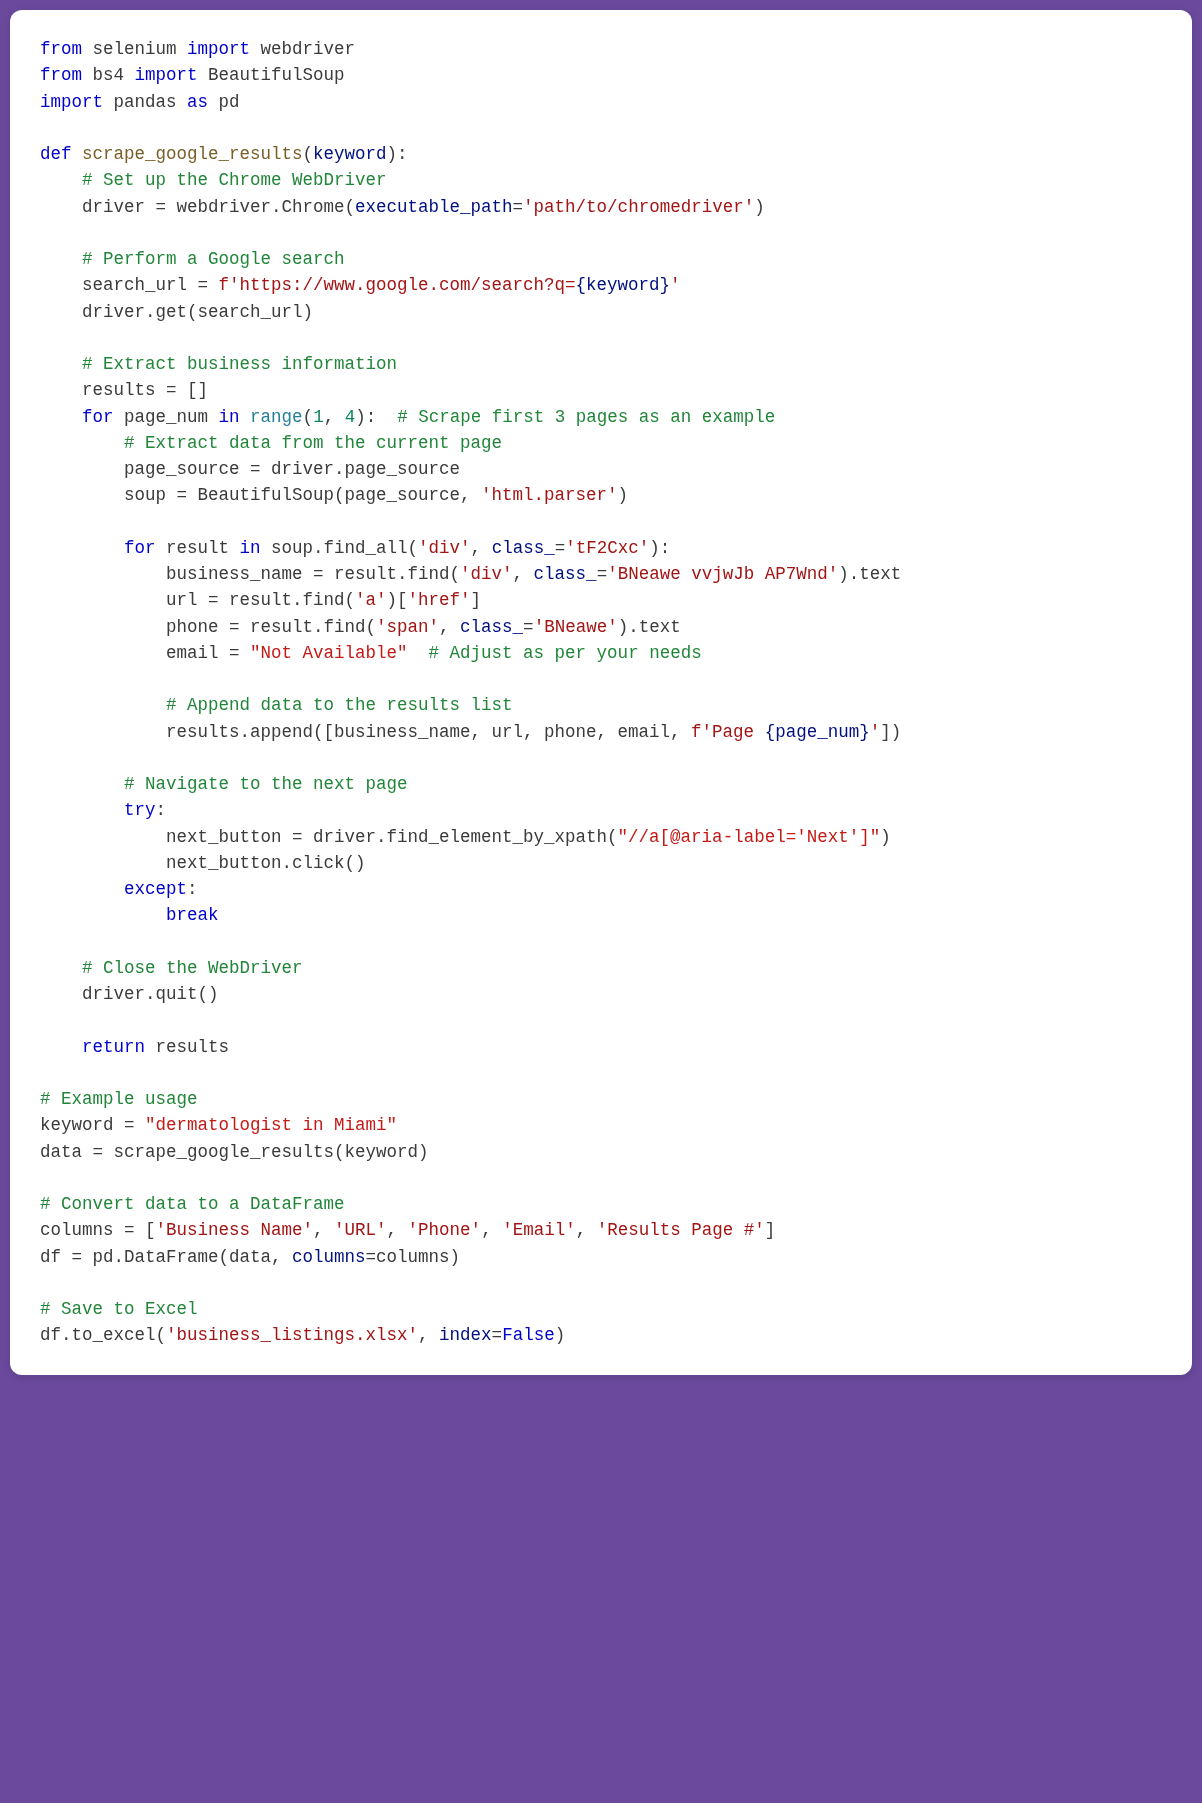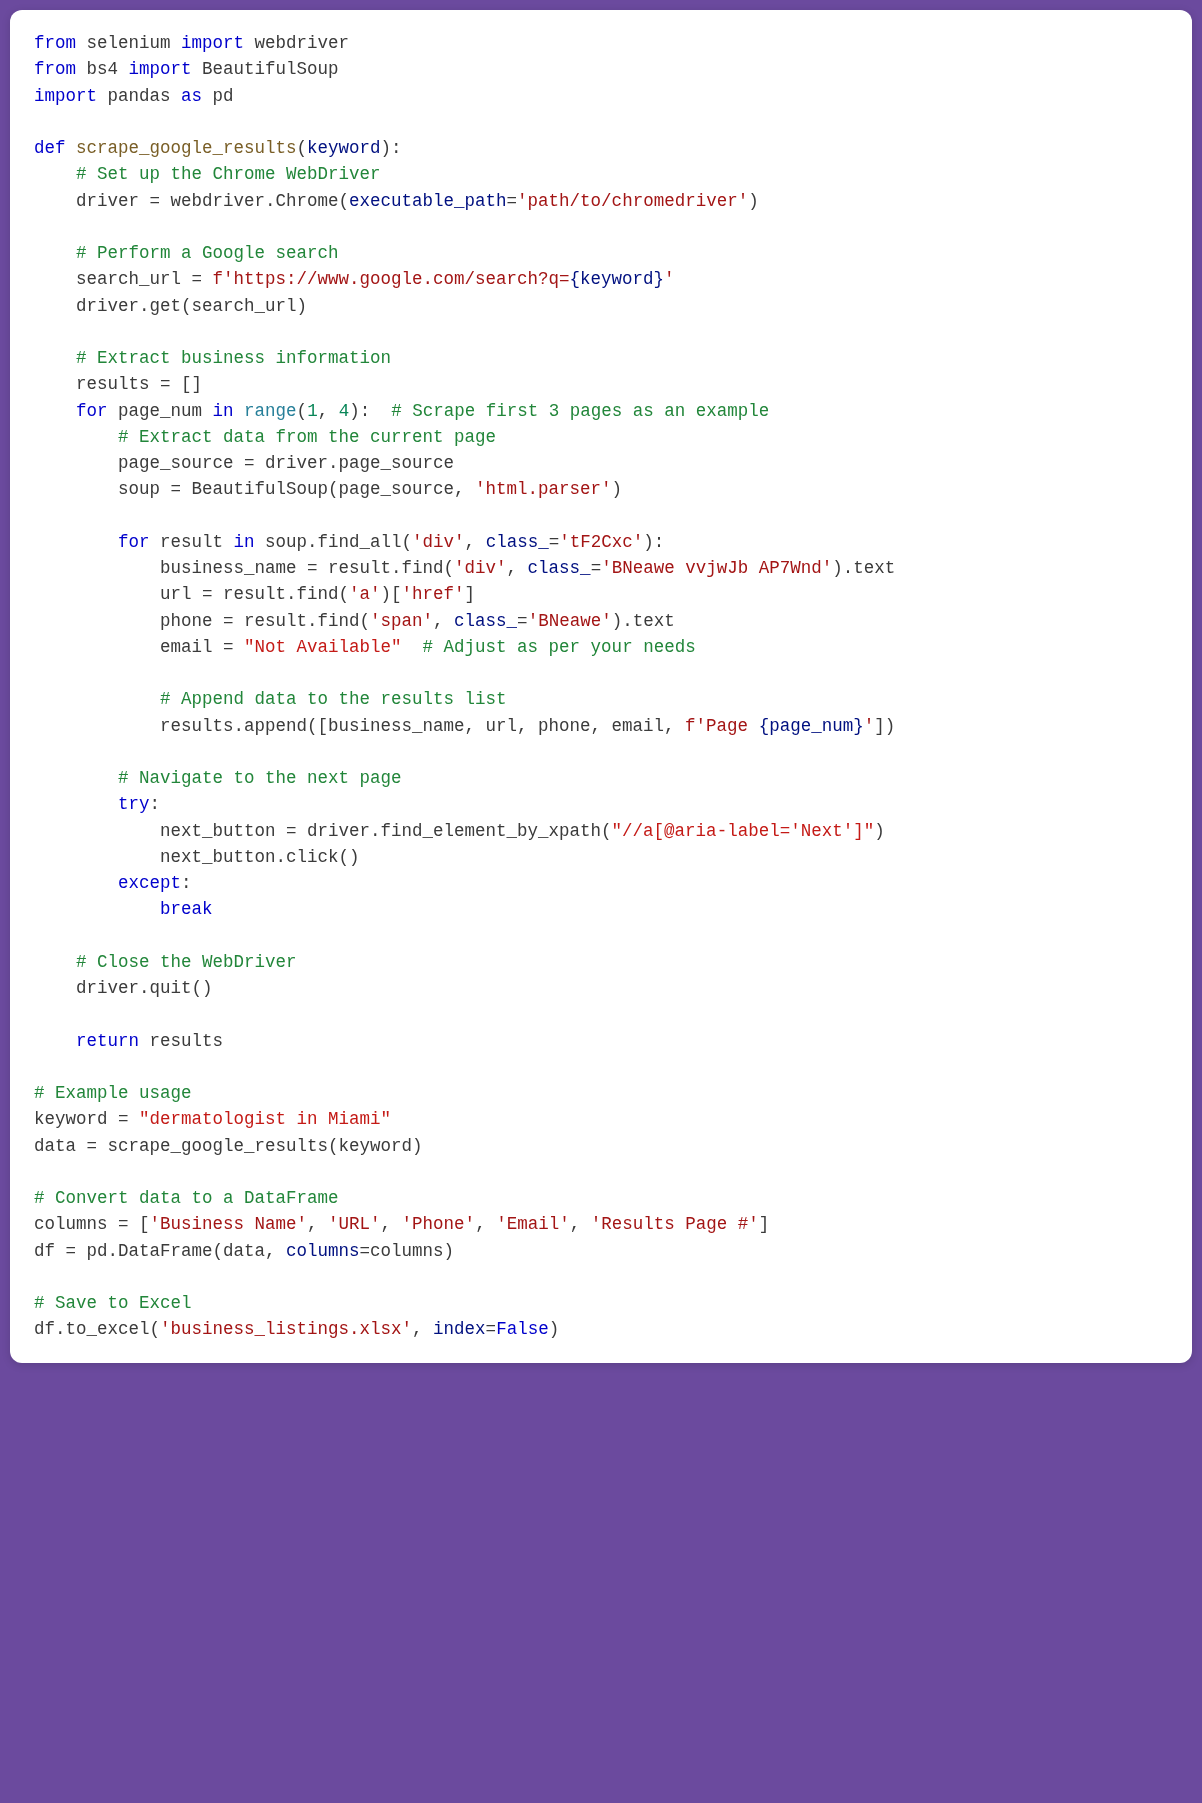--- a/index.html
+++ b/index.html
@@ -10,21 +10,21 @@
     font-size: 17.5px;
     line-height: 1.5;
   }
   .code-panel {
     background: #ffffff;
     border-radius: 12px;
     padding: 20px 24px;
     box-shadow: 0 2px 8px rgba(0,0,0,0.15);
   }
   pre {
-    margin: 0;
+    margin: 6px;
     white-space: pre;
     font-family: inherit;
   }
   .kw { color: #0000cc; }      
   .fn { color: #795e26; }      
   .param { color: #001080; }   
   .com { color: #22863a; }     
   .str { color: #a31515; }     
   .str2 { color: #c41a16; }    
   .num { color: #098658; }      

